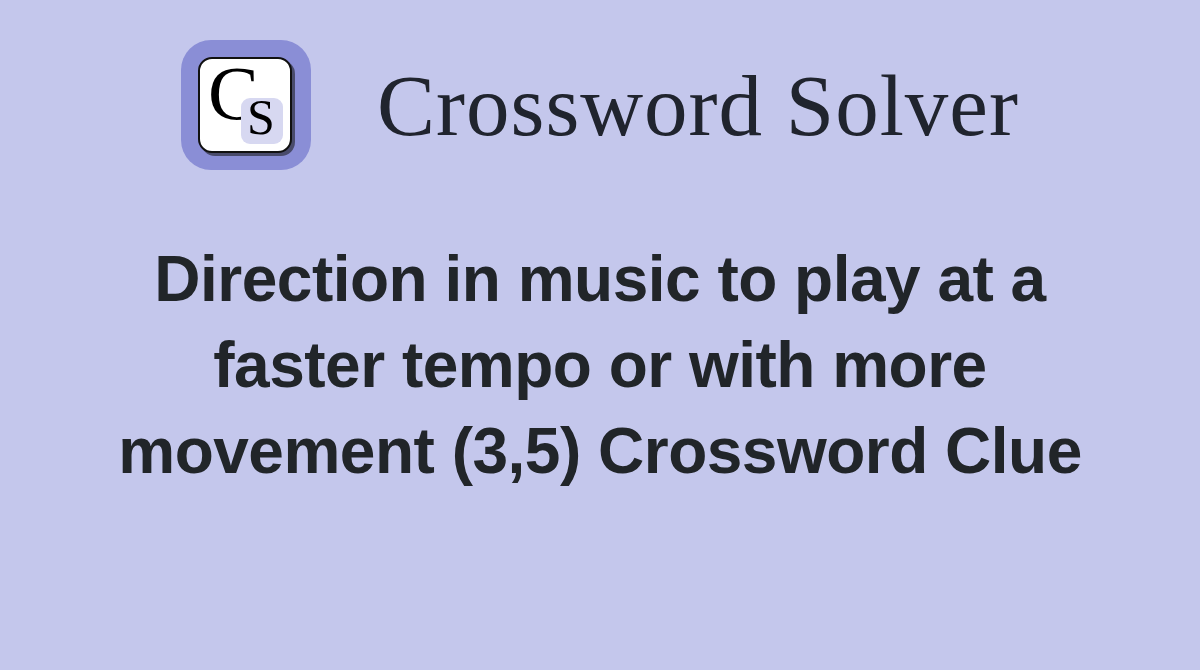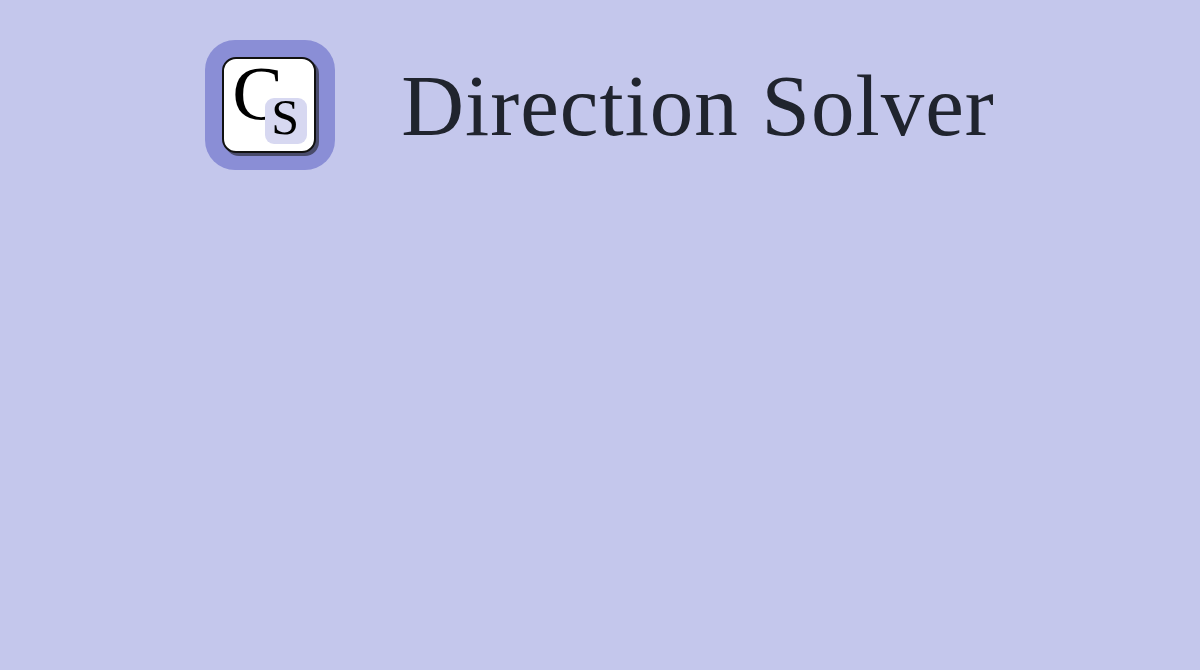--- a/index.html
+++ b/index.html
@@ -129,19 +129,25 @@
     <div class="brand">
 
       <div class="logo">
         <div class="logo-card">
           <span class="logo-c">C</span>
           <span class="logo-s-tile"></span>
           <span class="logo-s">S</span>
         </div>
       </div>
 
-      <div class="site-title">Direction Solver</div>
+      <div class="site-title">Crossword Solver</div>
 
     </div>
   </header>
 
+  <div class="clue-block">
+    <h1 class="clue-heading">
+      <span>Direction in music to play at a faster tempo or with more movement (3,5)</span>
+      <span class="clue-suffix">Crossword Clue</span>
+    </h1>
+  </div>
 
 </div>
 
 </body></html>

